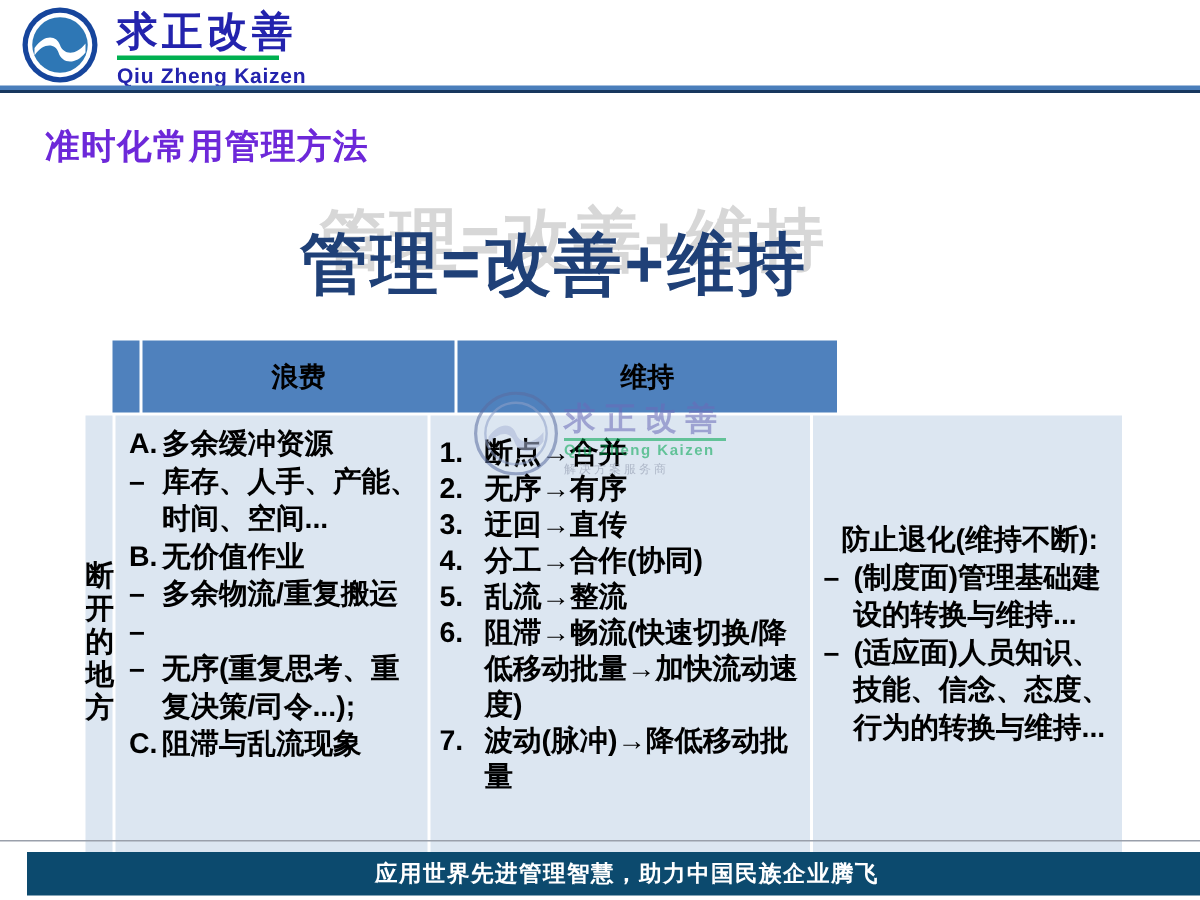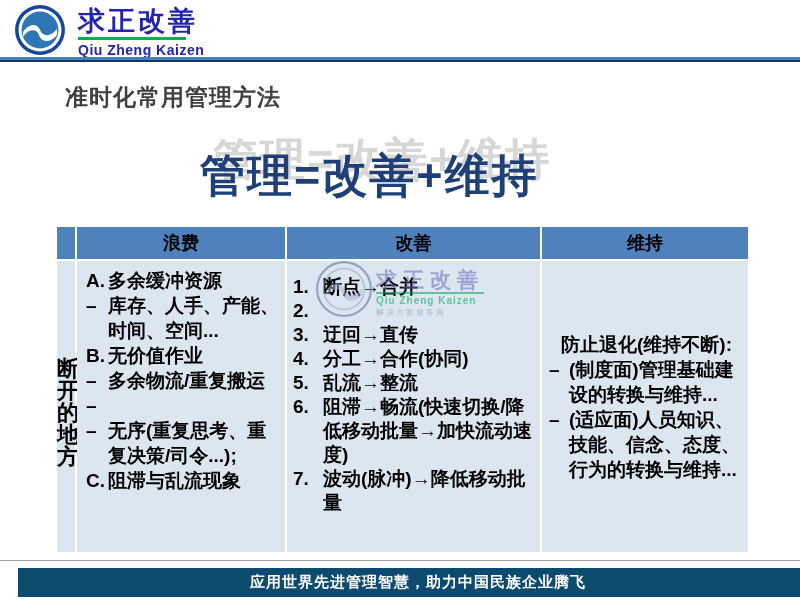--- a/index.html
+++ b/index.html
@@ -13,34 +13,34 @@
   
   .logo-emblem { position:absolute; left:14px; top:4px; width:52px; height:52px; }
   .logo-text { position:absolute; left:78px; top:7px; }
   .logo-title { font-size:27px; font-weight:bold; color:#2323ad; letter-spacing:3px; line-height:28px; }
   .logo-underline { width:108px; height:3px; background:#00b050; margin-top:2px; }
   .logo-subtitle { font-size:14px; font-weight:bold; color:#2323ad; margin-top:2px; letter-spacing:0.5px; }
   .rule-blue { position:absolute; left:0; top:57px; width:800px; height:3px; background:#4a7ebb; }
   .rule-navy { position:absolute; left:0; top:60px; width:800px; height:2px; background:#17375e; }
 
   
-  .page-title { position:absolute; left:30px; top:82px; font-size:23px; font-weight:bold; color:#404040; letter-spacing:1px;margin-left:35px; }
+  .page-title { position:absolute; left:30px; top:82px; font-size:23px; font-weight:bold; color:#6d28d9; letter-spacing:1px; }
   .main-title-ghost { position:absolute; left:213px; top:130px; font-size:45px; font-weight:bold; color:#d7d7d7; letter-spacing:2px; }
   .main-title { position:absolute; left:200px; top:146px; font-size:45px; font-weight:bold; color:#1f4077; letter-spacing:2px; }
 
   
   .tbl { position:absolute; left:57px; top:227px; width:691px; }
   .thead, .tbody { display:grid; grid-template-columns:18px 208px 253px 206px; column-gap:2px; }
-  .thead { height:32px; margin-bottom:2px; }
+  .thead { height:48px; margin-bottom:2px;margin-left:18px; }
   .th { background:#4f81bd; display:flex; align-items:center; justify-content:center;
         font-size:18px; font-weight:bold; color:#000; }
   .tbody { height:291px; }
   .cell { background:#dce6f1; color:#000; font-weight:bold; }
   .rowlabel-cell { display:flex; align-items:center; justify-content:center; }
-  .rowlabel { width:18px; font-size:22px; line-height:22px; text-align:center; word-break:break-all;margin-top:12px; }
+  .rowlabel { width:18px; font-size:19px; line-height:22px; text-align:center; word-break:break-all;margin-top:12px; }
   .col-waste    { padding:7px 2px 0 9px;  font-size:19px; line-height:25px; }
   .col-improve  { padding:14px 2px 0 6px; font-size:19px; line-height:24px; }
   .col-maintain { padding:0 4px 0 7px; font-size:19px; line-height:25px;
                   display:flex; flex-direction:column; justify-content:center; }
   .li { display:flex; }
   .li .lbl { flex:0 0 auto; }
   .col-waste .lbl { width:22px; }
   .col-improve .lbl { width:30px; }
   .col-maintain .lbl { width:20px; }
   .li .txt { flex:1 1 auto; }
@@ -82,21 +82,20 @@
   <div class="rule-navy"></div>
 
   <div class="page-title">准时化常用管理方法</div>
   <div class="main-title-ghost">管理=改善+维持</div>
   <div class="main-title">管理=改善+维持</div>
 
   <div class="tbl">
     <div class="thead">
       <div class="th"></div>
       <div class="th">浪费</div>
-      <div class="th">改善</div>
       <div class="th">维持</div>
     </div>
     <div class="tbody">
 
       <div class="cell rowlabel-cell">
         <div class="rowlabel">断开的地方</div>
       </div>
 
       <div class="cell col-waste">
         <div class="li">
@@ -128,20 +127,21 @@
         </div>
       </div>
 
       <div class="cell col-improve">
         <div class="li">
           <span class="lbl">1.</span>
           <span class="txt">断点→合并</span>
         </div>
         <div class="li">
           <span class="lbl">2.</span>
+          <span class="txt">无序→有序</span>
         </div>
         <div class="li">
           <span class="lbl">3.</span>
           <span class="txt">迂回→直传</span>
         </div>
         <div class="li">
           <span class="lbl">4.</span>
           <span class="txt">分工→合作(协同)</span>
         </div>
         <div class="li">

